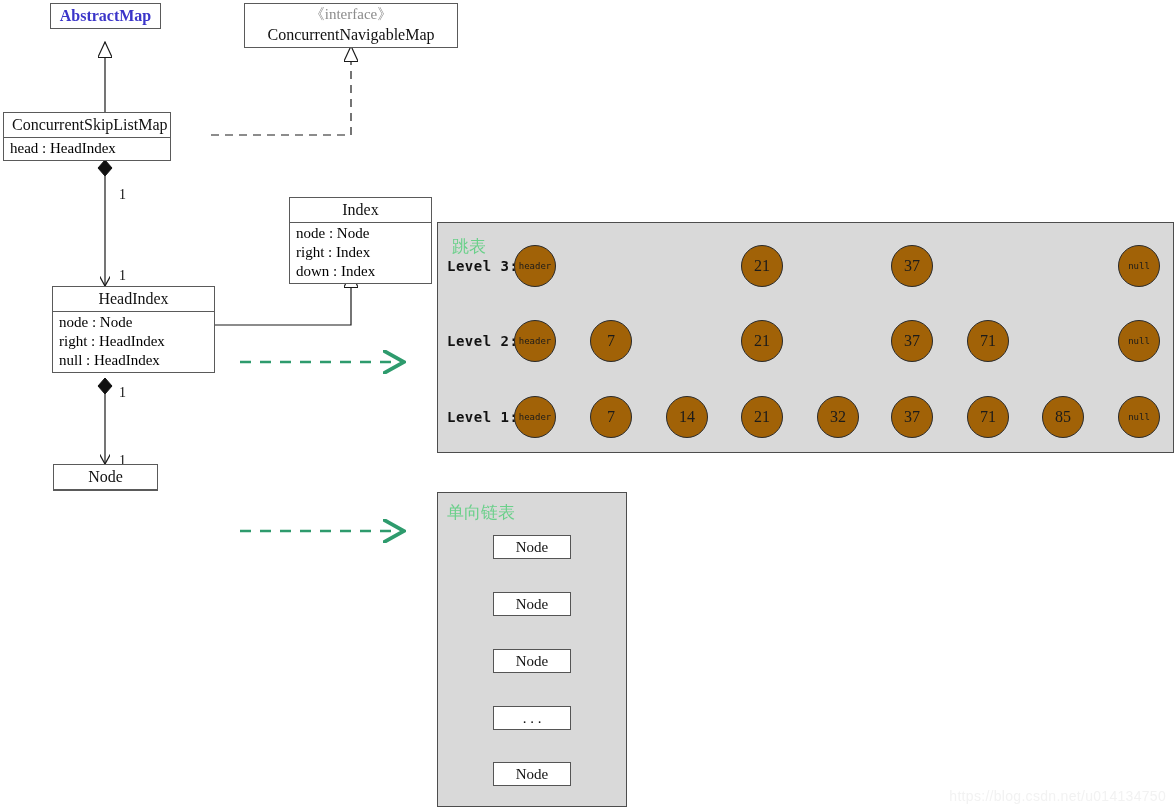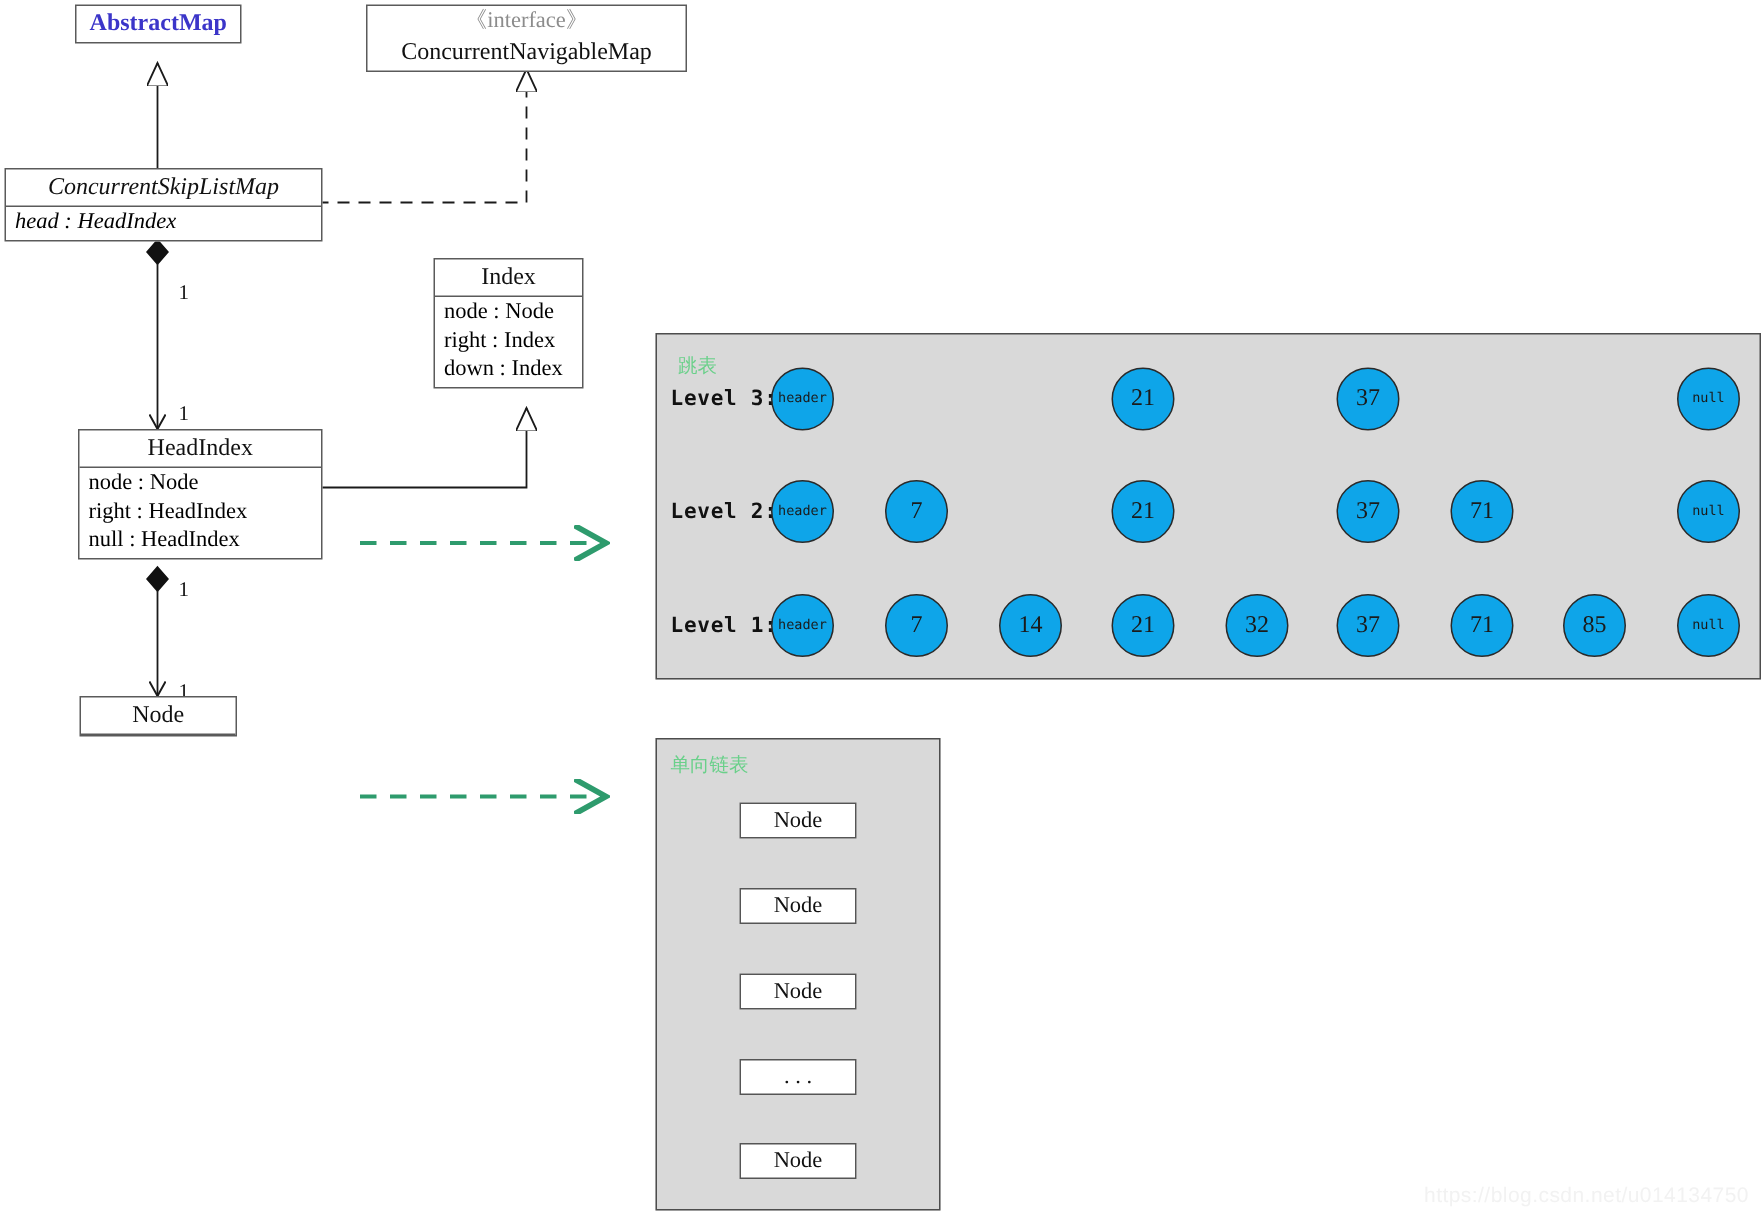--- a/index.html
+++ b/index.html
@@ -55,42 +55,42 @@
     position:absolute;
     background:#d9d9d9;
     border:1px solid #4d4d4d;
     box-sizing:border-box;
     z-index:2;
   }
   .panel-title{
     position:absolute;
     color:#6ad08a;
     font-family:"DejaVu Sans", sans-serif;
-    font-size:13px;
+    font-size:17px;
     white-space:nowrap;
     z-index:6;
   }
   .level-label{
     position:absolute;
     color:#111;
     font-family:"DejaVu Sans Mono", monospace;
     font-size:14px;
     font-weight:bold;
     letter-spacing:0.5px;
     white-space:nowrap;
     z-index:6;
   }
 
   
   .sl-node{
     position:absolute;
     width:42px;height:42px;
     margin-left:-21px;margin-top:-21px;
     border-radius:50%;
-    background:#0ea5e9;
+    background:#a16207;
     border:1px solid #2a2a2a;
     box-sizing:border-box;
     display:flex;align-items:center;justify-content:center;
     z-index:7;
   }
   .sl-node span{
     font-family:"Liberation Serif", serif;
     font-size:16px;color:#1b1b1b;line-height:1;
   }
   .sl-node.small span{
@@ -235,29 +235,29 @@
 
   <div class="uml-box" style="left:50px;top:3px;width:111px;font-weight:bold;">
     <div class="uml-title blue">AbstractMap</div>
   </div>
 
   <div class="uml-box" style="left:244px;top:3px;width:214px;">
     <div class="uml-title stereo">《interface》</div>
     <div class="uml-title iface-name">ConcurrentNavigableMap</div>
   </div>
 
-  <div class="uml-box" style="left:3px;top:112px;width:212px;font-style:italic;">
+  <div class="uml-box" style="left:3px;top:112px;width:168px;">
     <div class="uml-title">ConcurrentSkipListMap</div>
     <div class="uml-sep"></div>
     <div class="uml-attrs">
       <div>head : HeadIndex</div>
     </div>
   </div>
 
-  <div class="uml-box" style="left:289px;top:172px;width:100px;">
+  <div class="uml-box" style="left:289px;top:197px;width:143px;">
     <div class="uml-title">Index</div>
     <div class="uml-sep"></div>
     <div class="uml-attrs">
       <div>node : Node</div>
       <div>right : Index</div>
       <div>down : Index</div>
     </div>
   </div>
 
   <div class="uml-box" style="left:24px;top:286px;width:163px;margin-left:28px;">

